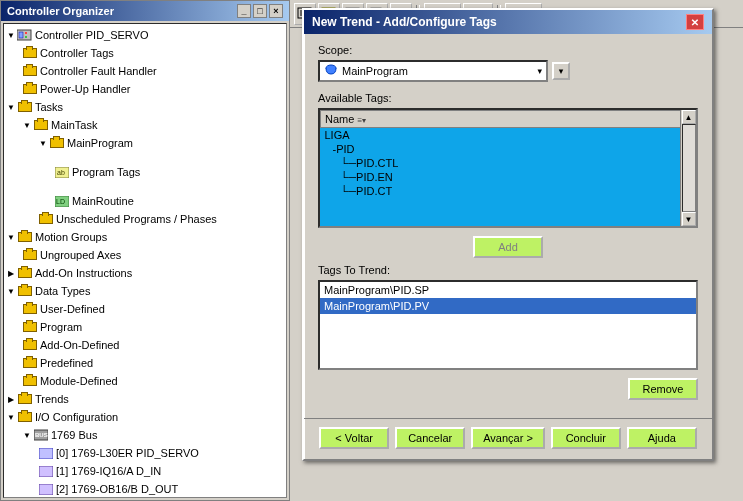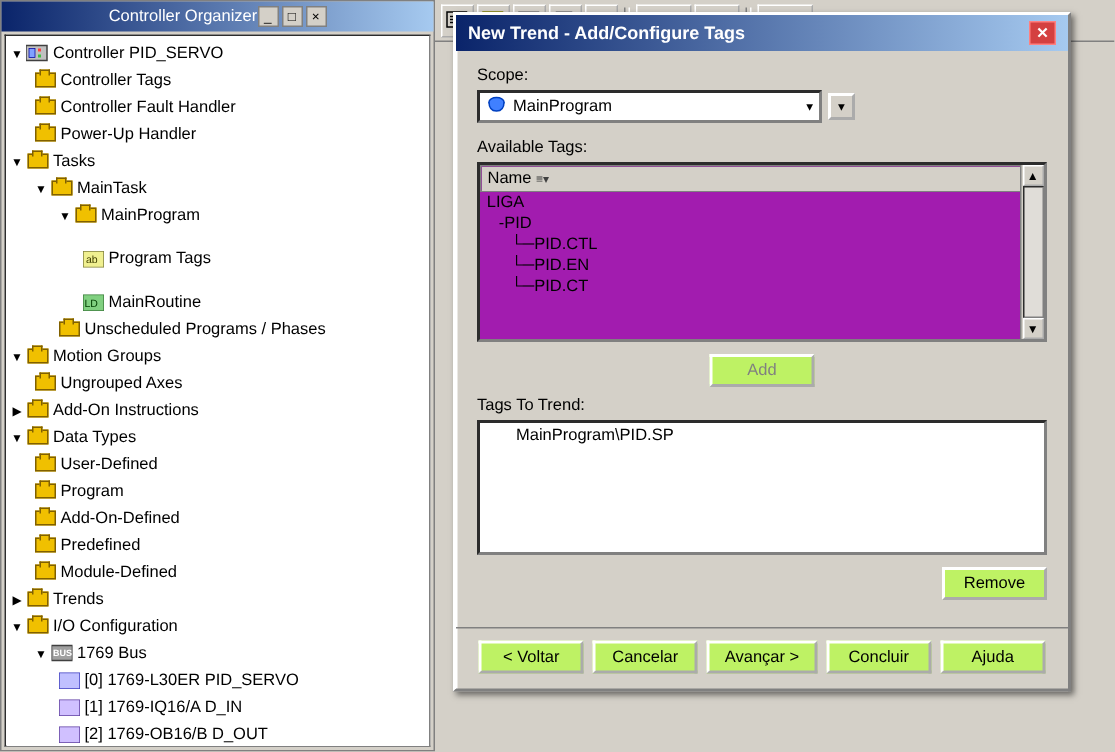--- a/index.html
+++ b/index.html
@@ -22,24 +22,24 @@
       display: flex;
       flex-direction: column;
       flex-shrink: 0;
     }
 
     .panel-titlebar {
       background: linear-gradient(to right, #0a246a, #a6caf0);
       color: white;
       padding: 3px 6px;
       font-size: 11px;
-      font-weight: normal;
-      display: flex;
-      align-items: center;
-      justify-content: center;
+      font-weight: bold;
+      display: flex;
+      align-items: center;
+      justify-content: space-between;
       height: 20px;
     }
 
     .panel-titlebar-buttons {
       display: flex;
       gap: 2px;
     }
 
     .titlebar-btn {
       width: 14px;
@@ -183,21 +183,21 @@
     }
 
     .available-tags-header {
       font-size: 11px;
       margin-bottom: 4px;
     }
 
     .tags-listbox {
       width: 100%;
       height: 120px;
-      background: #a21caf;
+      background: #0ea5e9;
       border: 2px inset #808080;
       overflow-y: hidden;
       position: relative;
     }
 
     .tags-listbox-inner {
       height: 100%;
       overflow-y: auto;
     }
 
@@ -294,21 +294,20 @@
       font-size: 11px;
       margin-bottom: 4px;
     }
 
     .trend-listbox {
       width: 100%;
       height: 90px;
       background: white;
       border: 2px inset #808080;
       overflow-y: auto;
-      padding-left: 20px;
     }
 
     .trend-item {
       padding: 2px 4px;
       font-size: 11px;
       cursor: pointer;
     }
 
     .trend-item.selected {
       background: #316ac5;
@@ -764,20 +763,23 @@
       <div class="add-button-row">
         <button class="win-button disabled">Add</button>
       </div>
 
       <div class="tags-to-trend-section">
         <div class="tags-to-trend-label">Tags To Trend:</div>
         <div class="trend-listbox">
           <div class="trend-item">
             <span>MainProgram\PID.SP</span>
           </div>
+          <div class="trend-item selected">
+            <span>MainProgram\PID.PV</span>
+          </div>
         </div>
       </div>
 
       <div class="remove-row">
         <button class="win-button">Remove</button>
       </div>
     </div>
 
     <div class="dialog-footer">
       <button class="win-button">&lt; Voltar</button>

